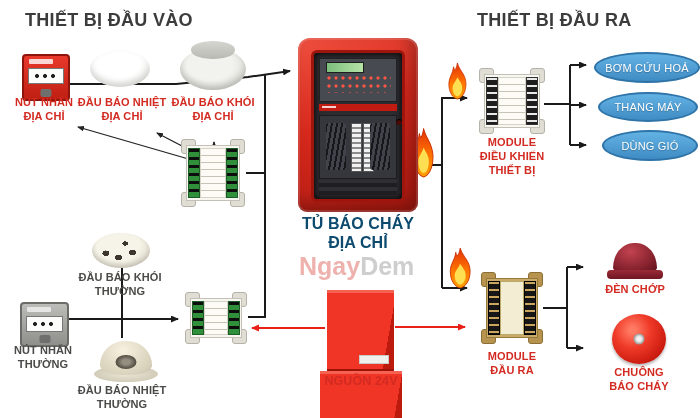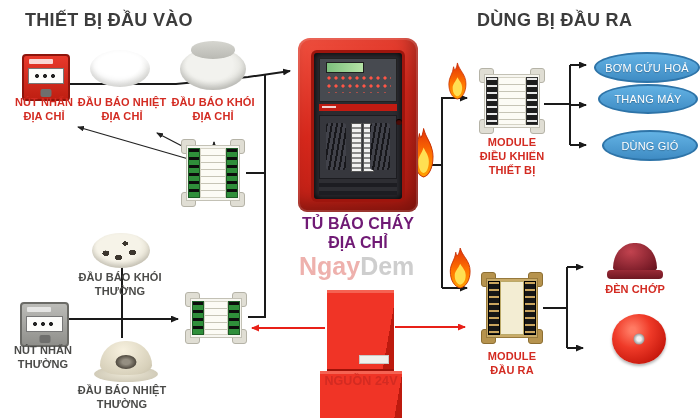--- a/index.html
+++ b/index.html
@@ -8,21 +8,21 @@
   .abs{position:absolute;}
   svg.wires{position:absolute;left:0;top:0;z-index:1;}
   .layer{position:absolute;left:0;top:0;width:700px;height:418px;z-index:2;}
 
   .title{position:absolute;font-size:18px;font-weight:800;color:#3c3c3c;letter-spacing:.3px;white-space:nowrap;}
 
   .lbl{position:absolute;text-align:center;font-weight:bold;font-size:11px;line-height:1.25;
        white-space:pre-line;letter-spacing:.1px;}
   .lbl.red{color:#d32b22;}
   .lbl.gray{color:#4a4a48;}
-  .lbl.big{font-size:16px;line-height:1.2;color:#701a75;}
+  .lbl.big{font-size:16px;line-height:1.2;color:#0c4a6e;}
   .lbl.power{font-size:12.5px;}
 
   .wm{position:absolute;left:299px;top:252px;font-size:25px;font-weight:bold;z-index:2;}
   .wm .p1{color:rgba(226,125,118,.6);} .wm .p2{color:rgba(165,165,165,.55);}
 
   
   .cp{position:absolute;border-radius:4px;}
   .cp-red{background:linear-gradient(#e8392b,#bf1f12);border:2px solid #8e150c;}
   .cp-gray{background:linear-gradient(#bcbcb8,#8f8f8b);border:2px solid #6b6b67;}
   .cp .logo{position:absolute;left:5px;top:3px;width:24px;height:5px;background:rgba(255,255,255,.8);border-radius:1px;}
@@ -177,21 +177,21 @@
     </g>
 
     <use href="#flame" transform="translate(446,62) scale(0.95)"></use>
     <use href="#flame" transform="translate(411,127) scale(1.05,1.28)"></use>
     <use href="#flame" transform="translate(447,247) scale(1.1,1.05)"></use>
   </svg>
 
   <div class="layer">
 
     <div class="title" style="left:25px;top:10px">THIẾT BỊ ĐẦU VÀO</div>
-    <div class="title" style="left:477px;top:10px">DÙNG BỊ ĐẦU RA</div>
+    <div class="title" style="left:477px;top:10px">THIẾT BỊ ĐẦU RA</div>
 
     <div class="cp cp-red" style="left:22px;top:54px;width:44px;height:43px">
       <div class="logo"></div>
       <div class="inner"></div>
       <div class="slot"></div>
     </div>
     <div class="det det-white" style="left:90px;top:50px;width:60px;height:37px"></div>
     <div class="det det-gray" style="left:180px;top:48px;width:66px;height:42px"></div>
 
     <div class="lbl red" style="left:4px;top:96px;width:80px">NÚT NHẤN
@@ -278,21 +278,21 @@
       <div class="body"></div>
       <div class="strip l"></div>
       <div class="strip r"></div>
       <div class="plate"></div>
     </div>
     <div class="lbl red" style="left:462px;top:136px;width:100px">MODULE
 ĐIỀU KHIỂN
 THIẾT BỊ</div>
 
     <div class="oval" style="left:594px;top:52px;width:102px;height:27px">BƠM CỨU HOẢ</div>
-    <div class="oval" style="left:598px;top:84px;width:96px;height:26px">THANG MÁY</div>
+    <div class="oval" style="left:598px;top:92px;width:96px;height:26px">THANG MÁY</div>
     <div class="oval" style="left:602px;top:130px;width:92px;height:27px">DÙNG GIÓ</div>
 
     <div class="module tan" style="left:481px;top:272px;width:62px;height:72px">
       <div class="tab tl"></div>
       <div class="tab tr"></div>
       <div class="tab bl"></div>
       <div class="tab br"></div>
       <div class="body"></div>
       <div class="strip l"></div>
       <div class="strip r"></div>
@@ -301,15 +301,17 @@
     <div class="lbl red" style="left:472px;top:350px;width:80px">MODULE
 ĐẦU RA</div>
 
     <div class="strobe abs" style="left:607px;top:243px;width:56px;height:36px">
       <div class="sdome"></div>
       <div class="sbase"></div>
     </div>
     <div class="lbl red" style="left:595px;top:283px;width:80px">ĐÈN CHỚP</div>
 
     <div class="bell" style="left:612px;top:314px;width:54px;height:50px"></div>
+    <div class="lbl red" style="left:598px;top:366px;width:82px">CHUÔNG
+BÁO CHÁY</div>
 
   </div>
 </div>
 
 </body></html>

